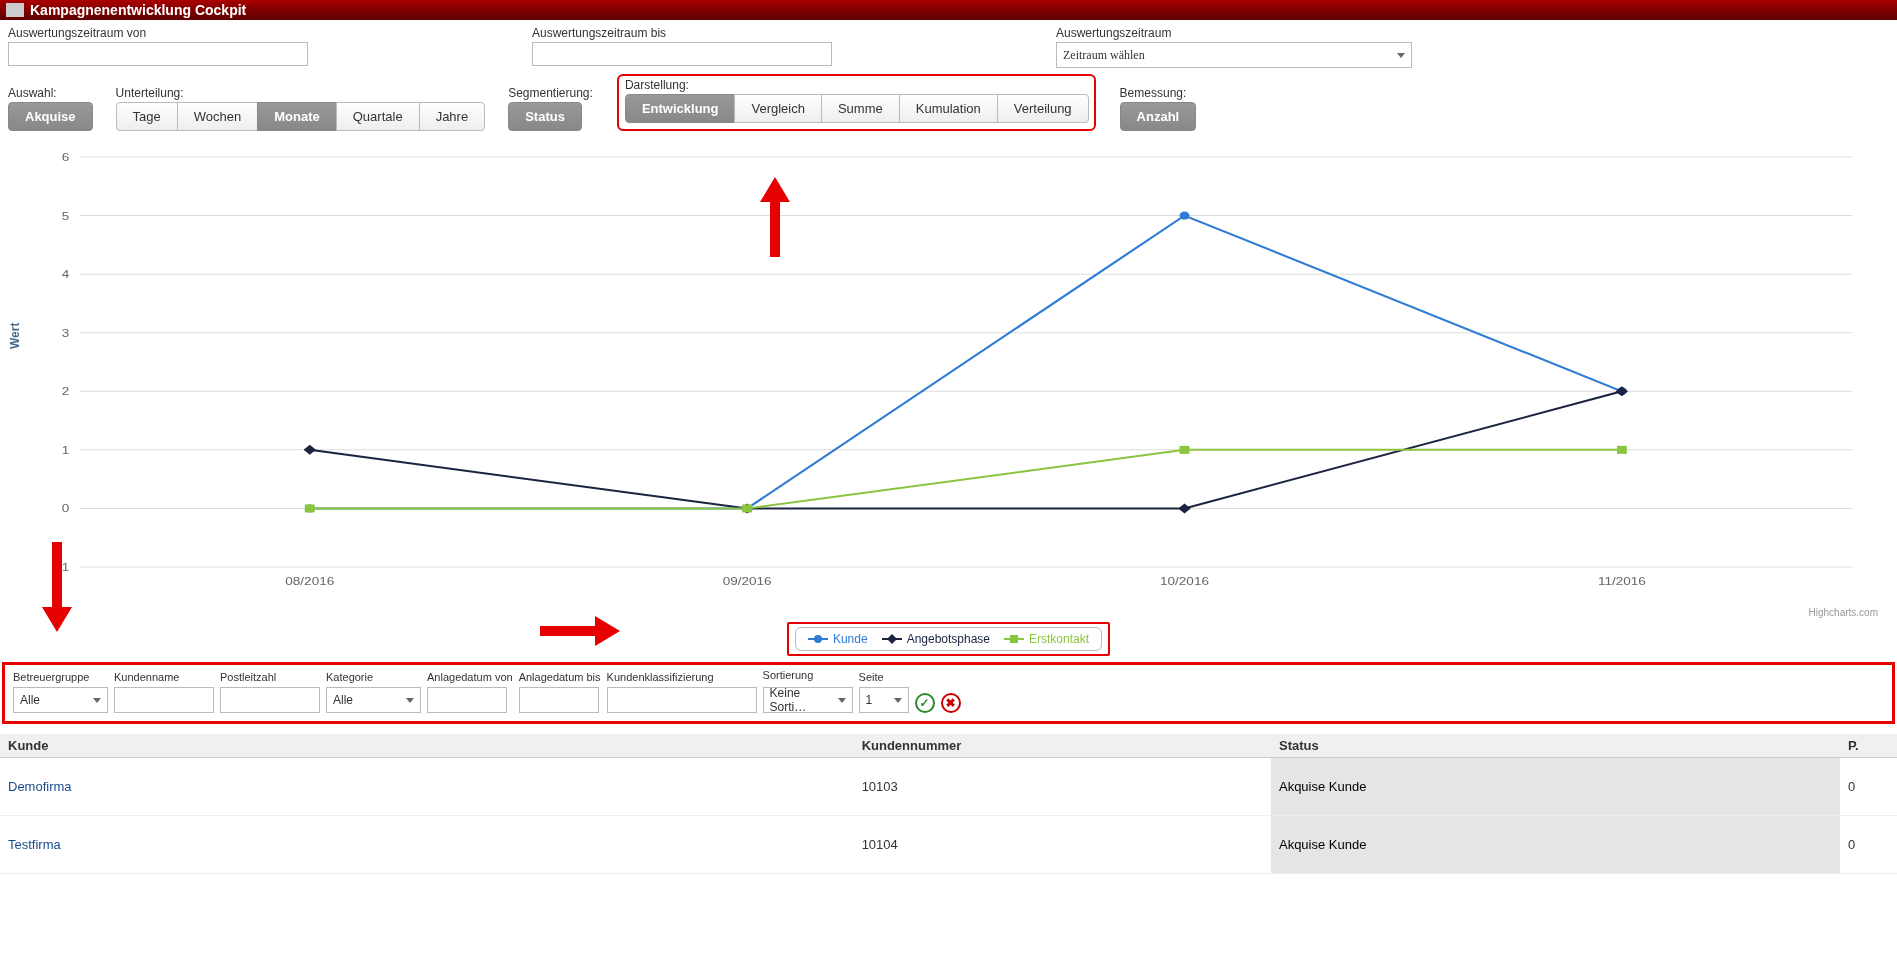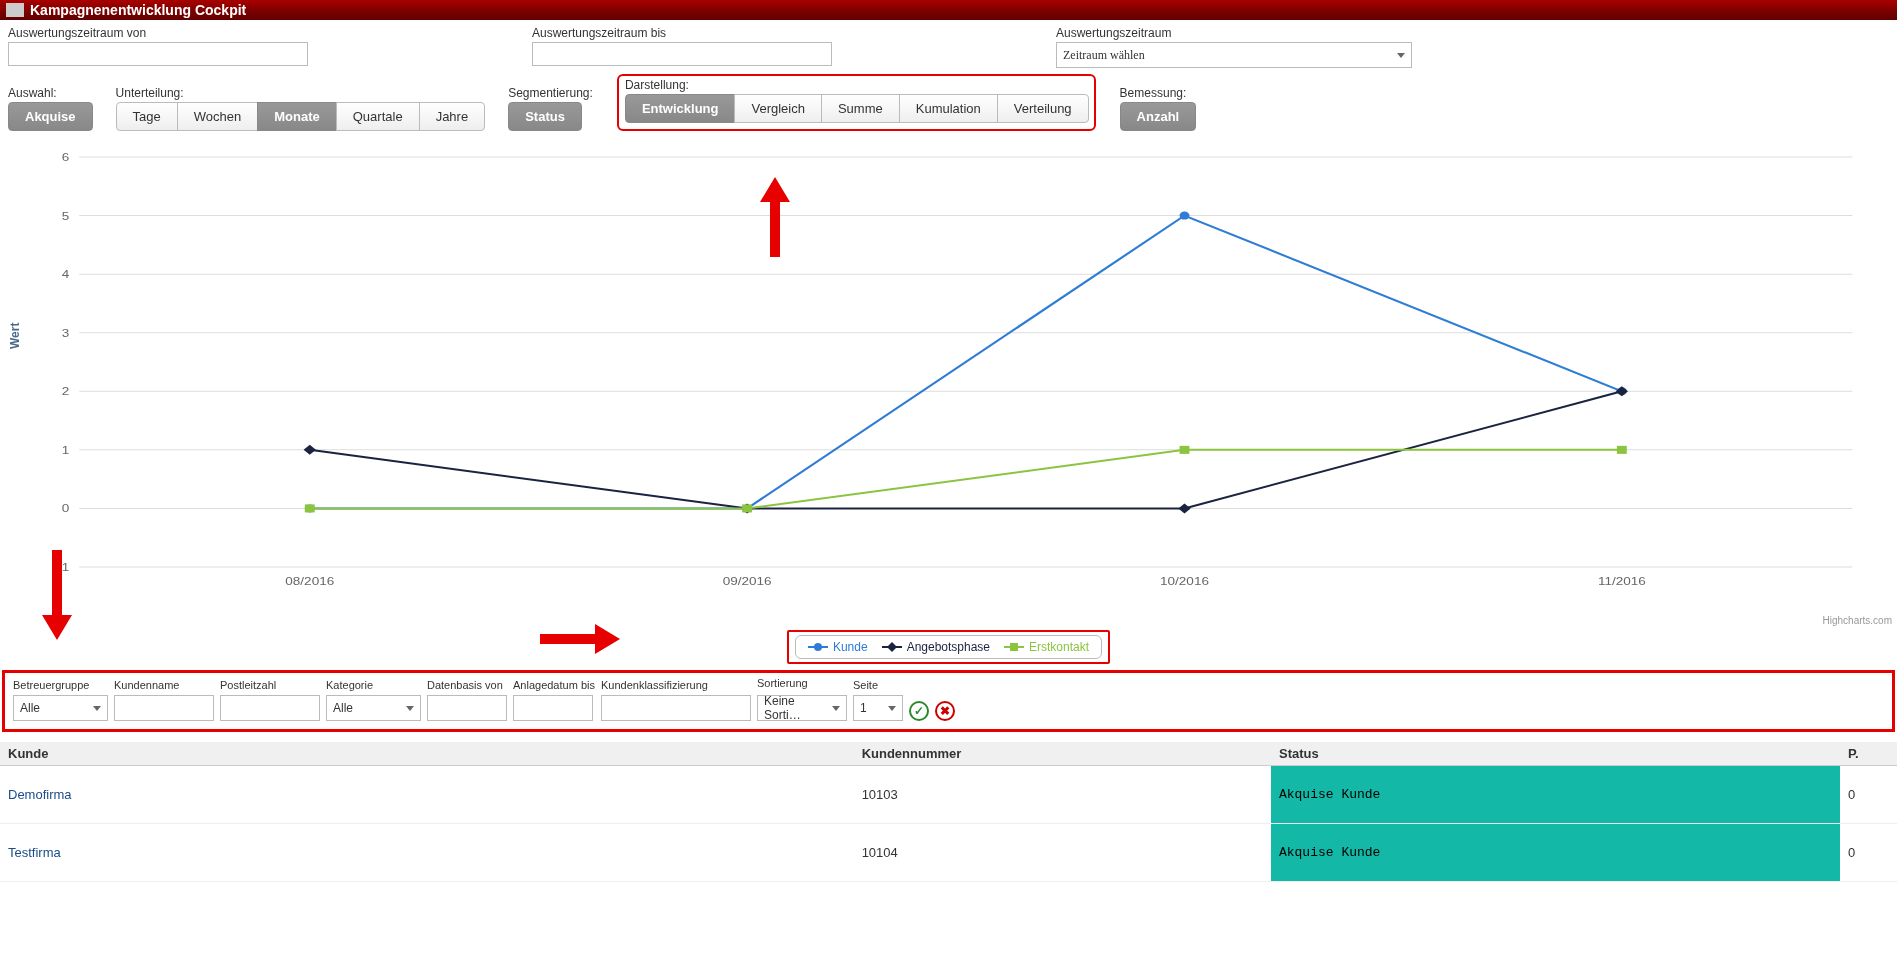--- a/index.html
+++ b/index.html
@@ -16,42 +16,42 @@
 .btn-set { display:flex; }
 .btn { background:linear-gradient(#fff,#eee); border:1px solid #bbb; padding:6px 16px; font-size:13px; color:#333; cursor:pointer; margin-right:-1px; }
 .btn.active { background:linear-gradient(#999,#888); color:#fff; border-color:#888; font-weight:bold;}
 .btn.first { border-radius:4px 0 0 4px;}
 .btn.last { border-radius:0 4px 4px 0;}
 .btn.single { border-radius:4px;}
 .redbox { border:2px solid #e60000; padding:2px 6px 6px 6px; border-radius:6px; }
 .chart-area { position:relative; width:100%; height:470px; padding:10px 20px 0 30px;}
 .y-axis-label { position:absolute; left:8px; top:45%; transform:rotate(-90deg); transform-origin:left top; color:#4a6a8a; font-size:12px; font-weight:bold;}
 svg.chart { width:100%; height:100%; }
-.chart-credits { text-align:right; font-size:10px; color:#999; padding-right:5px;margin-top:8px;}
+.chart-credits { text-align:right; font-size:10px; color:#999; padding-right:19px;}
 .legend-box { border:1px solid #bbb; background:#fff; padding:4px 12px; display:inline-flex; gap:14px; align-items:center; border-radius:6px;}
 .legend-item { display:inline-flex; align-items:center; gap:5px; font-size:12px; cursor:pointer;}
 .legend-sym { display:inline-flex; align-items:center; }
 .legend-wrap { text-align:center; position:relative; margin-top:4px;}
 .legend-redbox { border:2px solid #e60000; display:inline-block; padding:3px 6px; border-radius:2px;}
 .arrow { position:absolute; color:#e60000; }
 .arrow svg { display:block;}
 .section-header { background: linear-gradient(#a00,#800000 50%,#600000); color:#fff; font-weight:bold; padding:3px 8px; display:flex; align-items:center; gap:6px; margin-top:14px;}
 .section-header .bubble { width:18px; height:14px; background:#333; border:1px solid #222; border-radius:3px; display:inline-block;}
 .datenbasis-wrap { border:3px solid #e60000; margin:6px 2px 0 2px; padding:0; }
 .db-filters { background:#fff; padding:4px 8px 8px 8px; display:flex; gap:6px; align-items:flex-end;}
 .db-col label { display:block; font-size:11px; color:#333; margin-bottom:4px;}
 .db-col input, .db-col select { border:1px solid #bbb; height:26px; font-size:12px; padding:2px 4px; background:#fff;}
 .icon-btn { width:20px; height:20px; border-radius:50%; display:inline-flex; align-items:center; justify-content:center; font-size:12px; font-weight:bold; cursor:pointer;}
 .icon-ok { border:2px solid #2a8a2a; color:#2a8a2a;}
 .icon-cancel { border:2px solid #cc0000; color:#cc0000;}
 table.data { width:100%; border-collapse:collapse; margin-top:10px; font-size:13px;}
 table.data th { text-align:left; background:#f0f0f0; padding:4px 8px; border-bottom:1px solid #ccc; font-weight:bold;}
 table.data td { padding:21px 8px; border-bottom:1px solid #eee;}
 td.link { color:#1a4b8a; cursor:pointer;}
-td.status-cell { background:#14b8a6; color:#000;font-family:Liberation Mono, monospace; }
+td.status-cell { background:#e5e5e5; color:#000; }
 .dropdown-arrow { display:inline-block; width:0; height:0; border-left:4px solid transparent; border-right:4px solid transparent; border-top:5px solid #666; margin-left:4px; vertical-align:middle;}
 .sel { display:inline-flex; align-items:center; border:1px solid #bbb; height:26px; padding:0 6px; background:#fff; cursor:pointer; font-size:12px; justify-content:space-between;}
 </style>
 </head>
 <body>
 
 <div class="header-bar">
   <span class="header-icon"></span>
   <span>Kampagnenentwicklung Cockpit</span>
 </div>
@@ -227,21 +227,21 @@
       <input type="text" style="width: 100px;">
     </div>
     <div class="db-col">
       <label>Kategorie</label>
       <div class="sel" style="width:95px;">
           <span>Alle</span>
           <span class="dropdown-arrow"></span>
         </div>
     </div>
     <div class="db-col">
-      <label>Datenbasis von</label>
+      <label>Anlagedatum von</label>
       <input type="text" style="width: 80px;">
     </div>
     <div class="db-col">
       <label>Anlagedatum bis</label>
       <input type="text" style="width: 80px;">
     </div>
     <div class="db-col">
       <label>Kundenklassifizierung</label>
       <input type="text" style="width: 150px;">
     </div>

